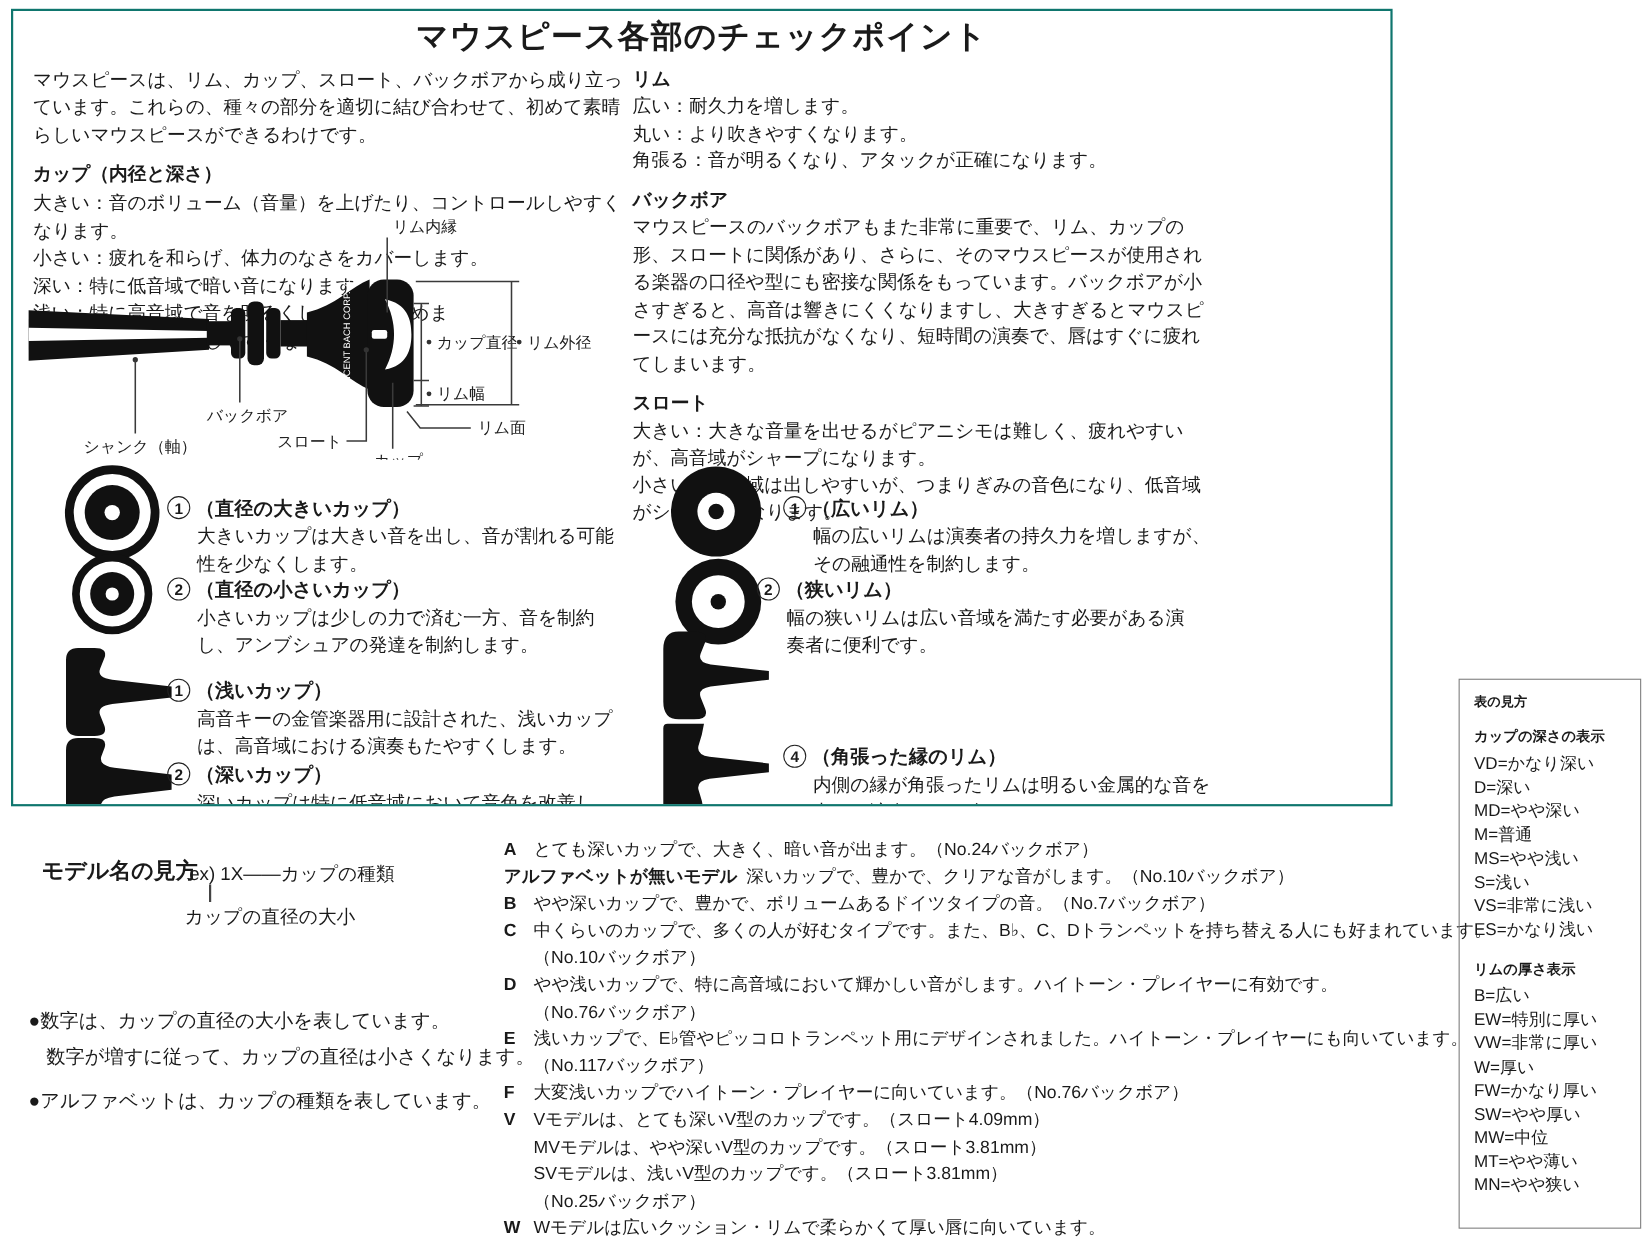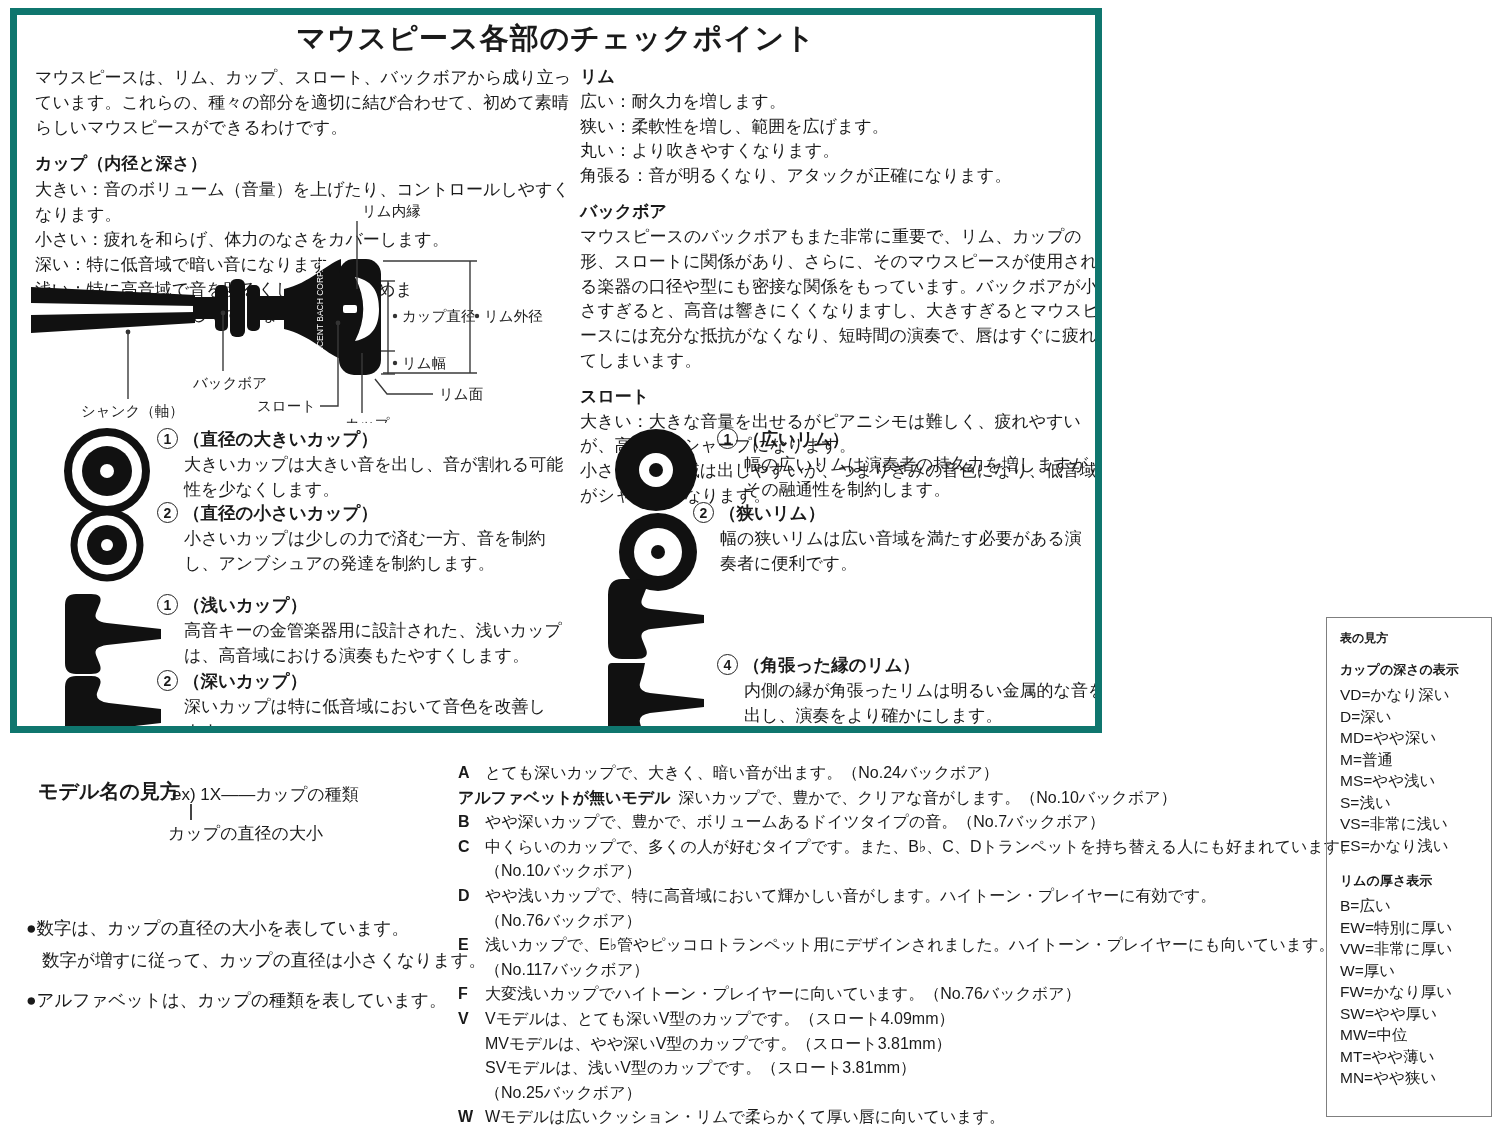--- a/index.html
+++ b/index.html
@@ -1,38 +1,38 @@
 <!DOCTYPE html>
 <html><head>
 <meta charset="utf-8">
 <style>
   html,body{margin:0;padding:0;background:#fff;}
   body{width:1500px;height:1125px;position:relative;overflow:hidden;
        font-family:"Liberation Sans","DejaVu Sans",sans-serif;color:#1a1a1a;}
   .abs{position:absolute;}
 
   
-  .panel{position:absolute;left:10px;top:8px;width:1092px;height:725px;
-         border:7px solid #0f766e;box-sizing:border-box;background:#fff;overflow:hidden;}
+  .panel{position:absolute;left:10px;top:8px;width:1256px;height:725px;
+         border:2px solid #0f766e;box-sizing:border-box;background:#fff;overflow:hidden;}
   .panel-title{position:absolute;left:0;right:0;top:4px;text-align:center;
                font-size:29px;font-weight:bold;letter-spacing:1px;margin:0;}
   .col-left{position:absolute;left:18px;top:50px;width:540px;font-size:17px;line-height:1.48;}
   .col-right{position:absolute;left:563px;top:50px;width:527px;font-size:17px;line-height:1.46;}
   .intro{margin:0 0 10px 0;}
   .sec-head{font-weight:bold;margin-top:11px;}
   .ln{margin:0;}
   .ln.narrow{width:378px;}
 
   
   .diagram{position:absolute;left:8px;top:186px;width:530px;height:222px;}
   .dlabel{font-size:14.5px;fill:#222;}
   .dline{stroke:#3a3a3a;stroke-width:1.4;fill:none;}
 
   
-  .itext{position:absolute;}
+  .itext{position:absolute;margin-top:28px;}
   .ihead{font-weight:bold;font-size:17.5px;}
   .idesc{font-size:17px;line-height:1.45;margin-left:27px;margin-top:2px;}
   .cnum{display:inline-block;width:21px;height:21px;border:1.5px solid #222;border-radius:50%;
         line-height:20px;text-align:center;font-size:14px;font-weight:bold;margin-right:5px;
         box-sizing:border-box;vertical-align:1px;}
 
   
   .mg-head{position:absolute;left:38px;top:778px;font-size:20px;font-weight:bold;}
   .mg-ex{position:absolute;left:172px;top:783px;font-size:17px;text-align:right;}
   .mg-vline{position:absolute;left:190px;top:804px;width:1.5px;height:16px;background:#444;}
@@ -66,21 +66,20 @@
     <div class="sec-head">カップ（内径と深さ）</div>
     <div class="ln">大きい：音のボリューム（音量）を上げたり、コントロールしやすくなります。</div>
     <div class="ln">小さい：疲れを和らげ、体力のなさをカバーします。</div>
     <div class="ln">深い：特に低音域で暗い音になります。</div>
     <div class="ln narrow">浅い：特に高音域で音を明るくし、反応を速めます。ハイトーンを出しやすくなります。</div>
   </div>
 
   <div class="col-right">
     <div class="sec-head" style="margin-top:0;">リム</div>
     <div class="ln">広い：耐久力を増します。</div>
-    <div class="ln">狭い：柔軟性を増し、範囲を広げます。</div>
     <div class="ln">丸い：より吹きやすくなります。</div>
     <div class="ln">角張る：音が明るくなり、アタックが正確になります。</div>
     <div class="sec-head">バックボア</div>
     <div class="ln">マウスピースのバックボアもまた非常に重要で、リム、カップの形、スロートに関係があり、さらに、そのマウスピースが使用される楽器の口径や型にも密接な関係をもっています。バックボアが小さすぎると、高音は響きにくくなりますし、大きすぎるとマウスピースには充分な抵抗がなくなり、短時間の演奏で、唇はすぐに疲れてしまいます。</div>
     <div class="sec-head">スロート</div>
     <div class="ln">大きい：大きな音量を出せるがピアニシモは難しく、疲れやすいが、高音域がシャープになります。</div>
     <div class="ln">小さい：高音域は出しやすいが、つまりぎみの音色になり、低音域がシャープになります。</div>
   </div>
 
   <svg class="diagram" viewBox="0 0 530 222">

